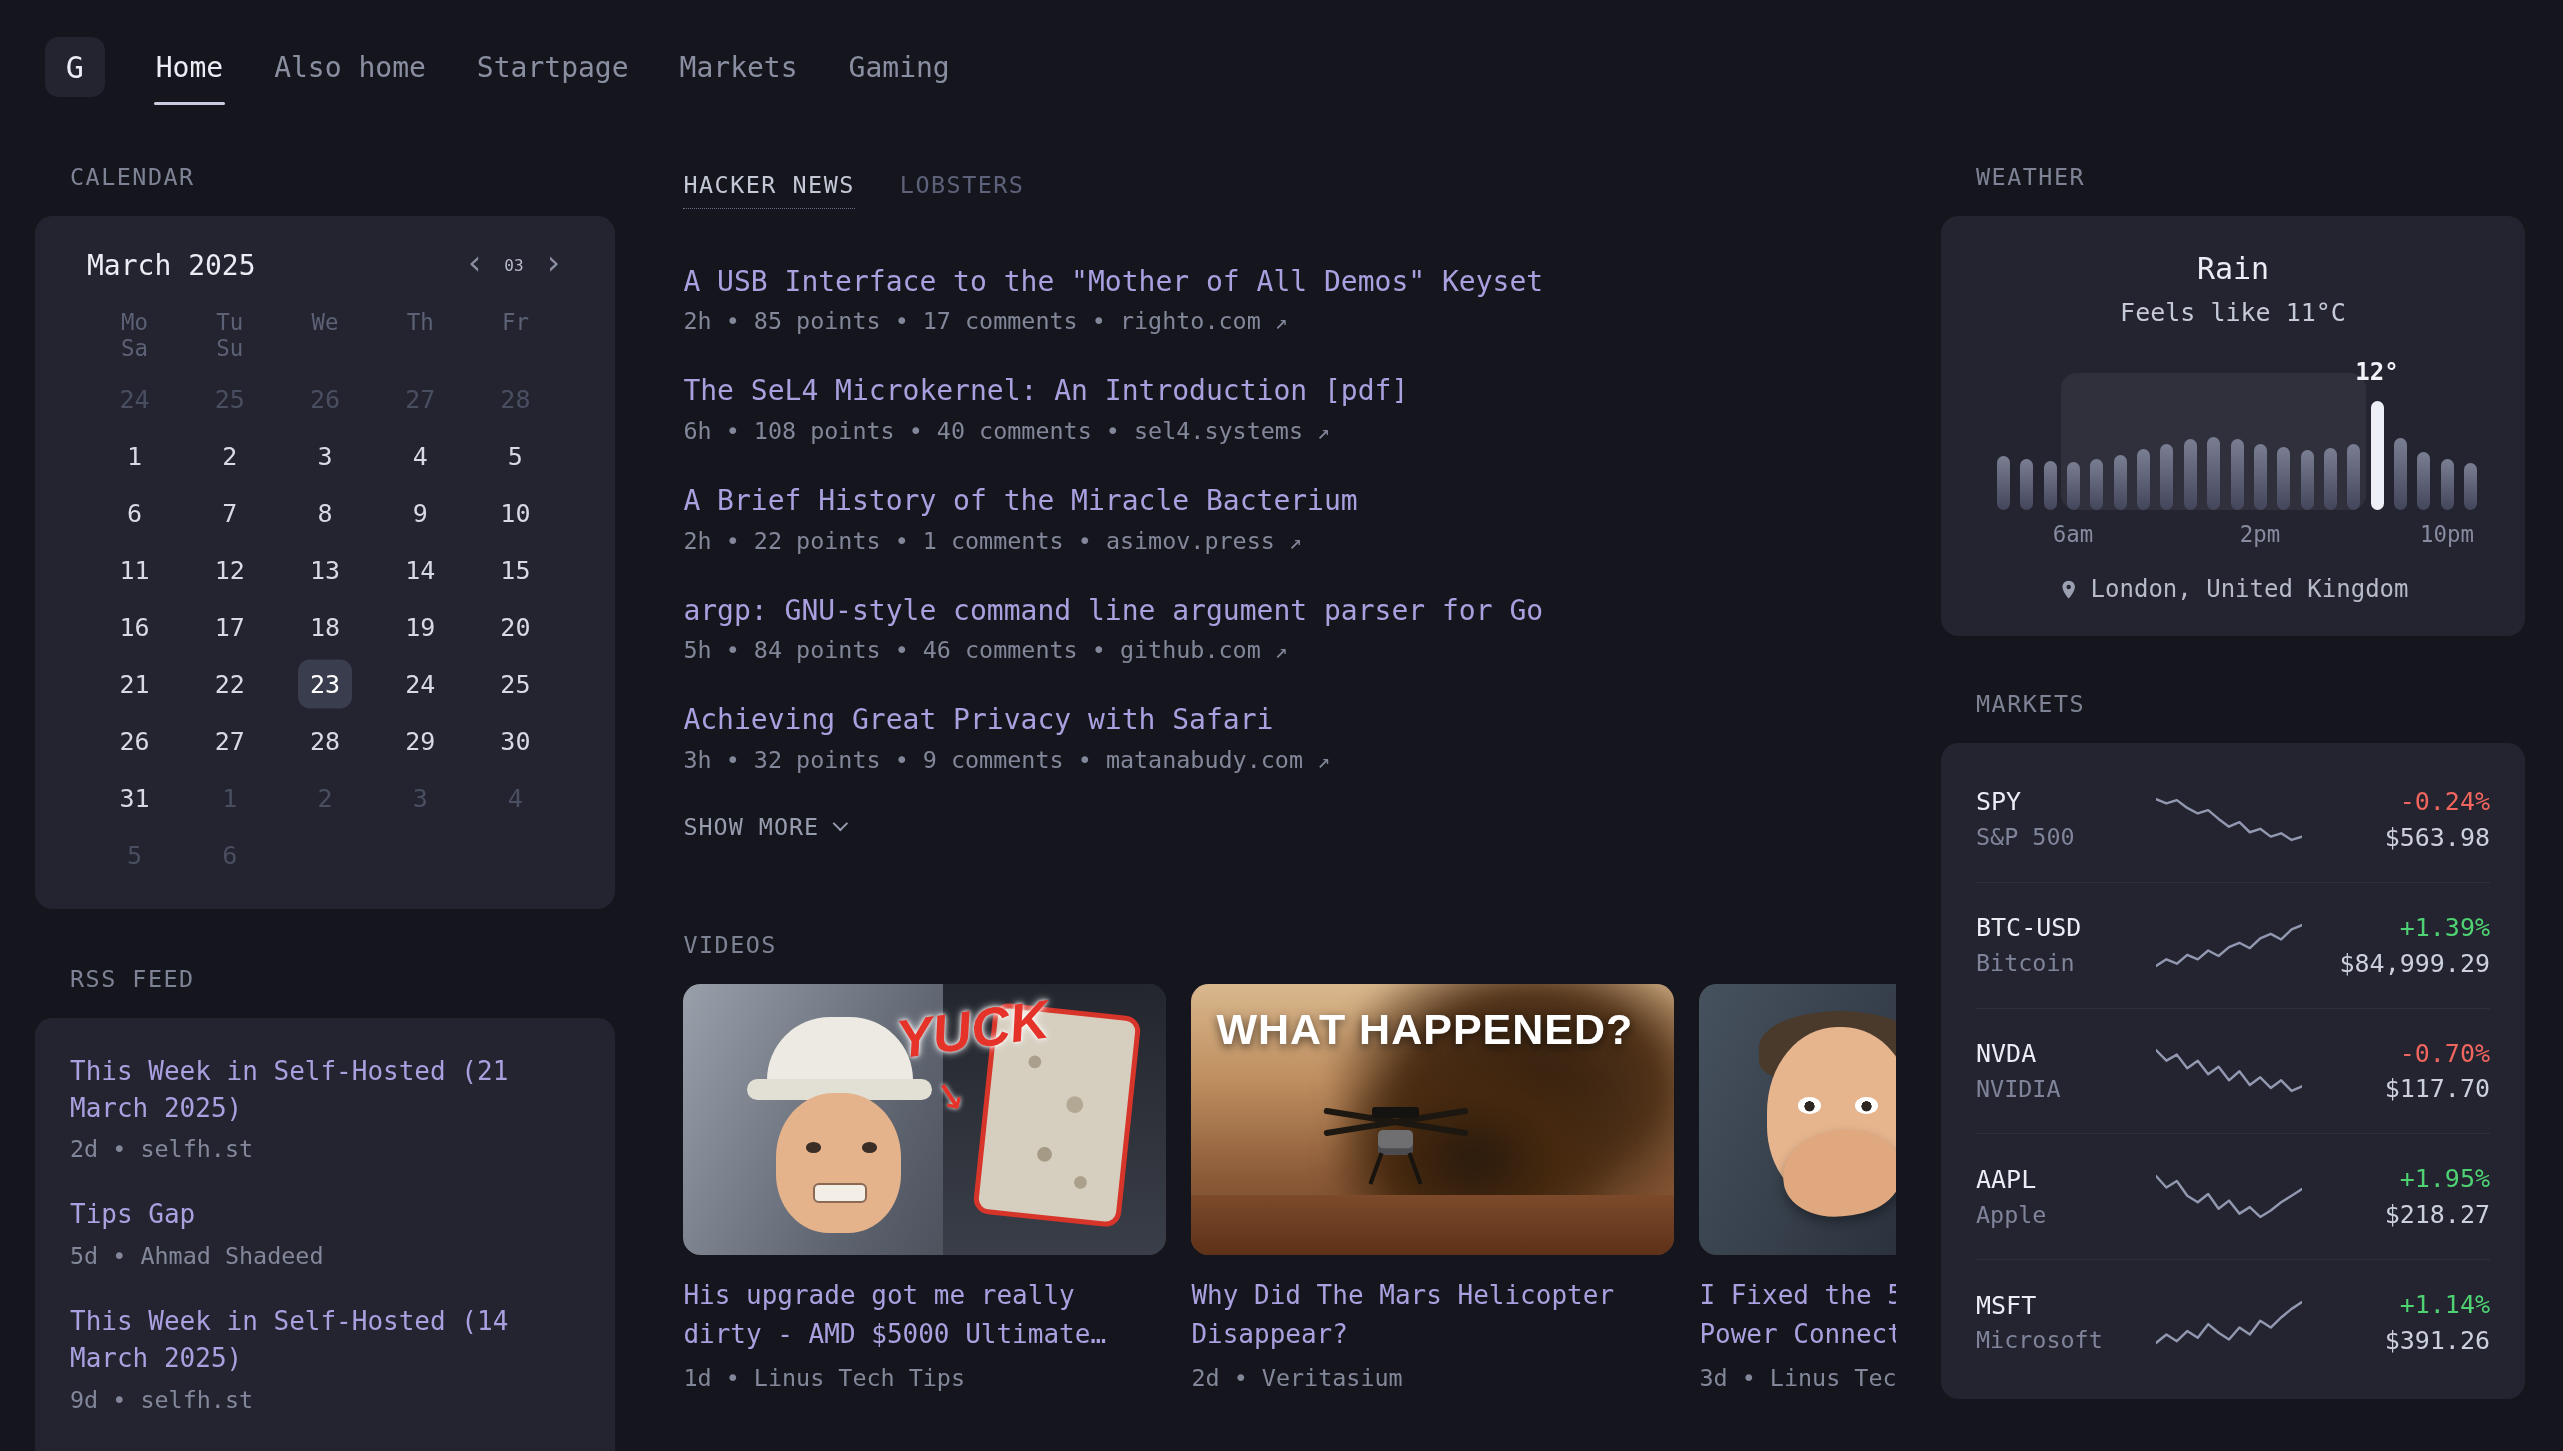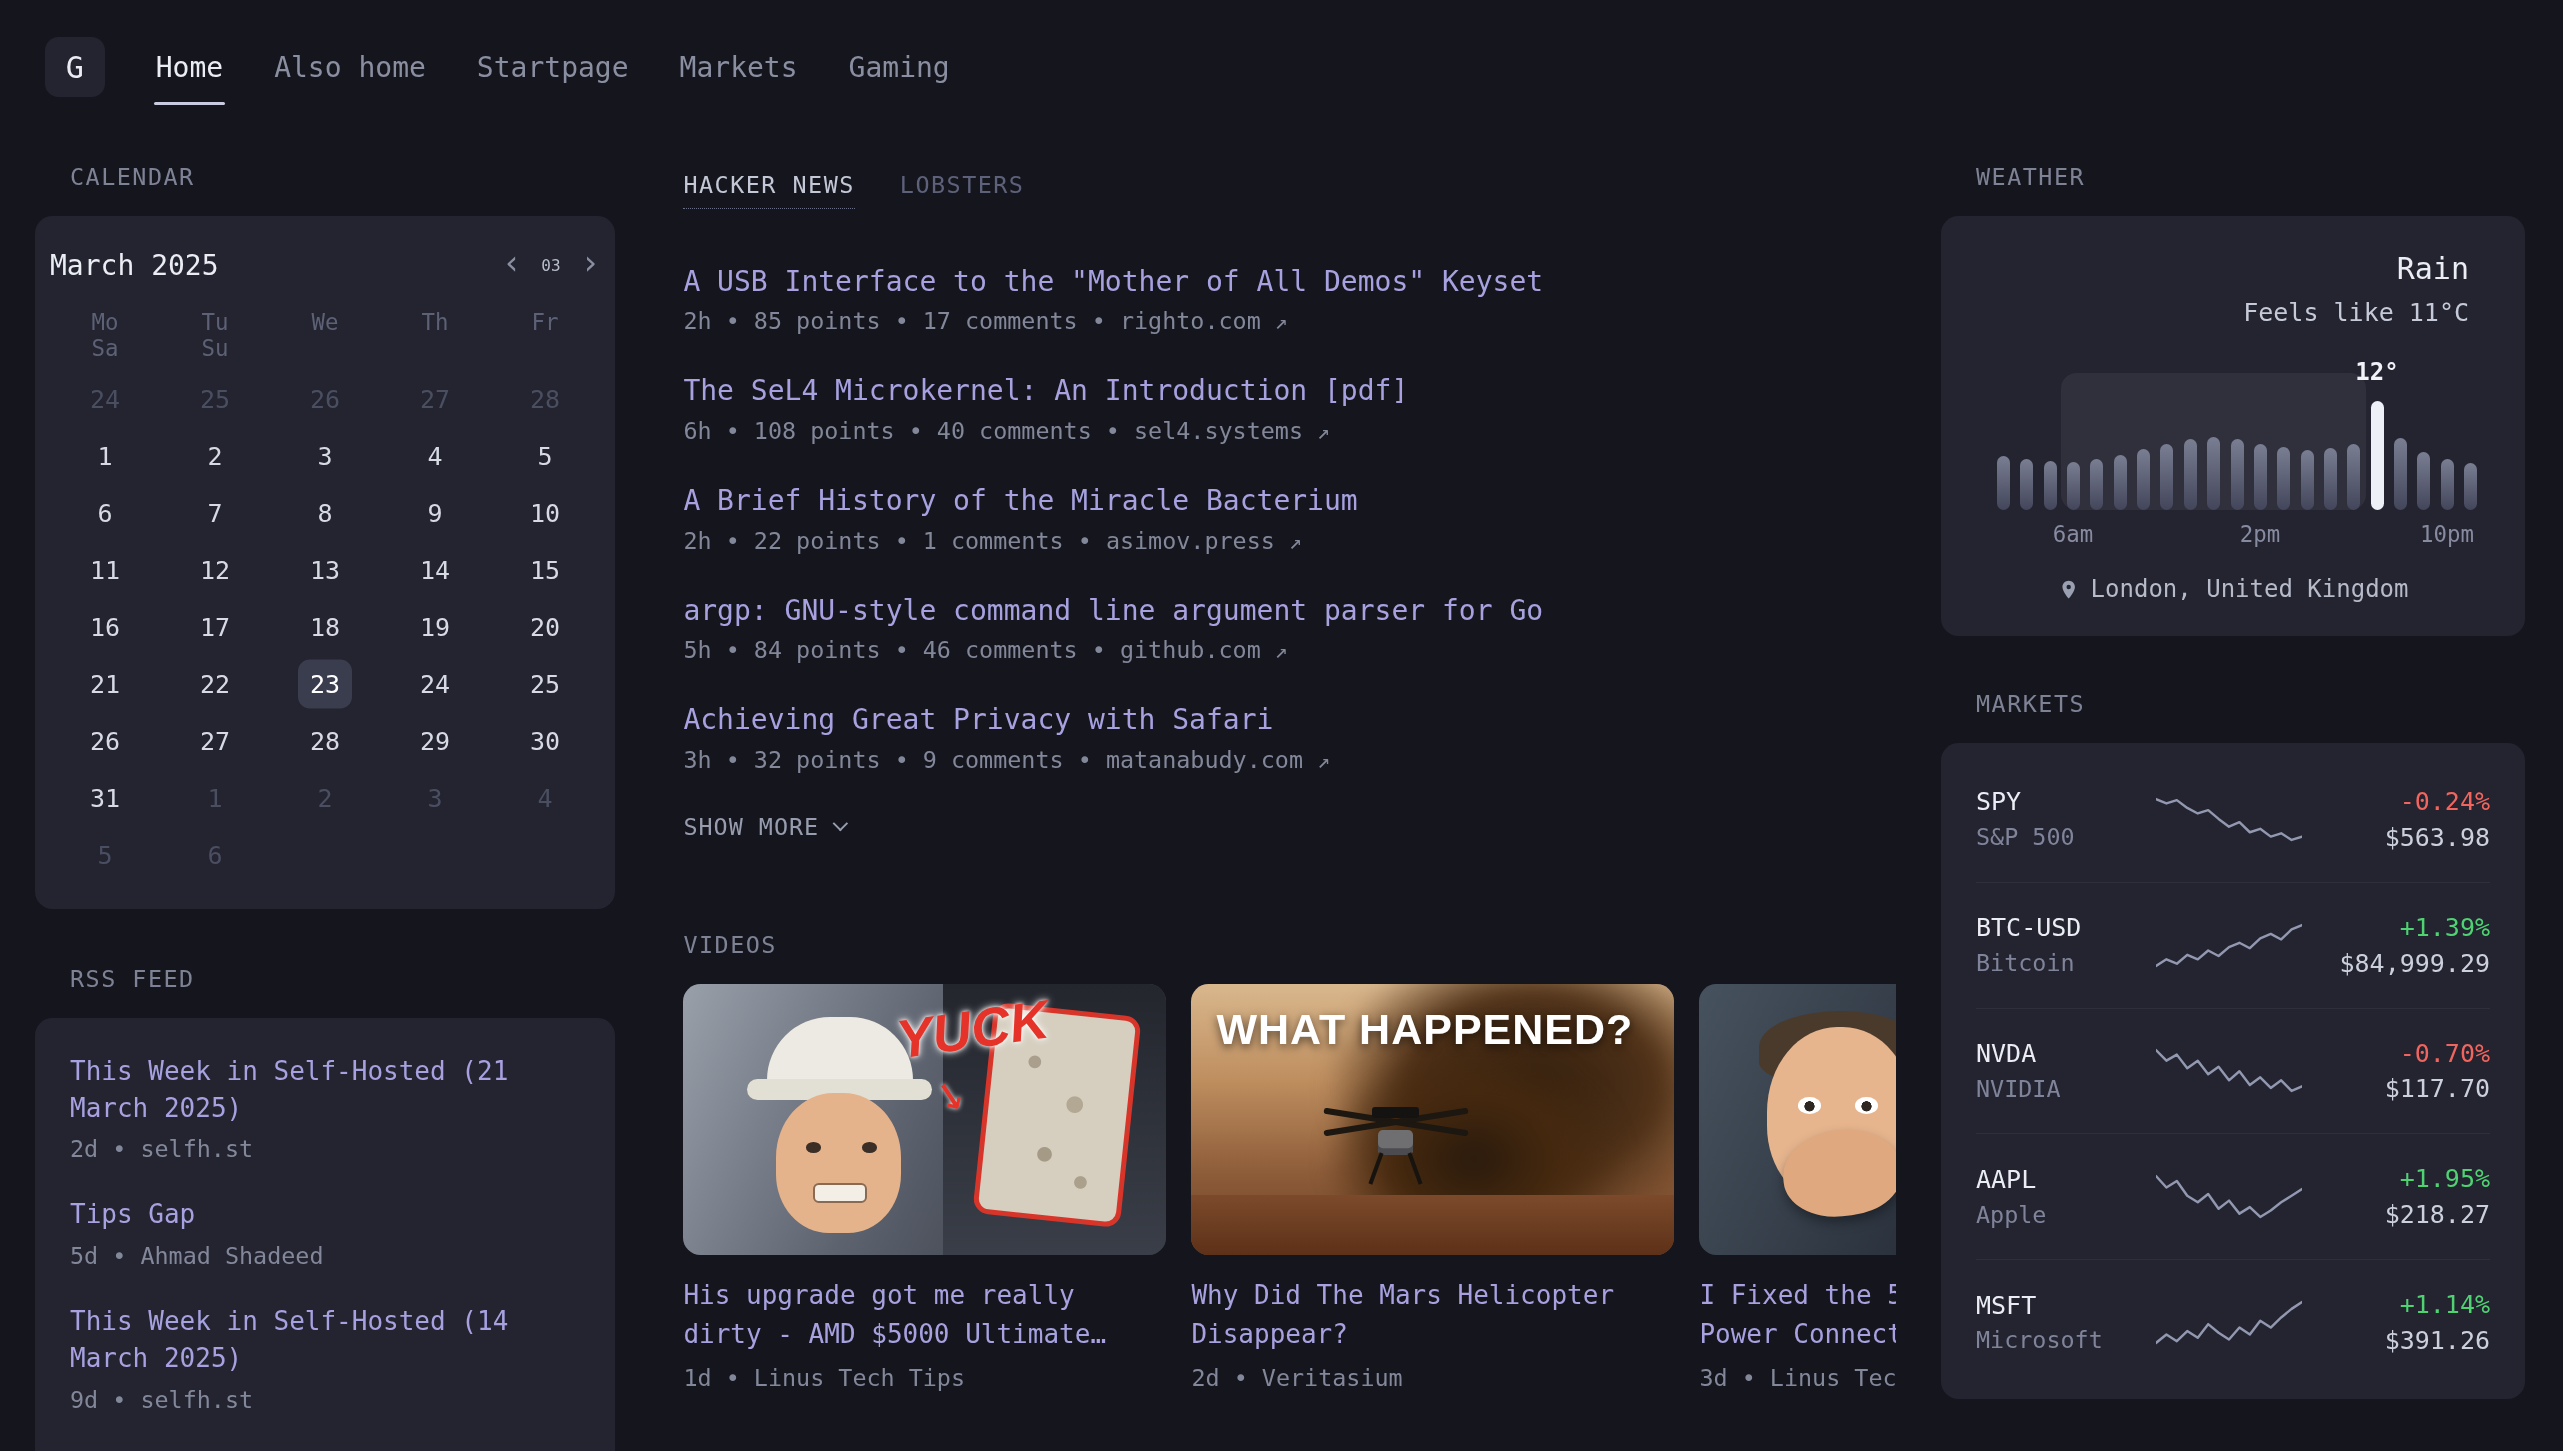--- a/index.html
+++ b/index.html
@@ -24,21 +24,21 @@
   
   .grid{display:grid;grid-template-columns:580px 1236px 584px;column-gap:45px;align-items:start;margin-top:29px}
   .col-mid{padding-left:23.4px;overflow:hidden}
   .widget{margin-bottom:56px}
   .col-right .widget{margin-bottom:54px}
   .section-label{font-size:23.4px;letter-spacing:1.5px;color:#7e8295;margin-bottom:25px}
   .section-label.pad{margin-left:35px}
   .card{background:var(--card,#232430);border-radius:17.5px}
 
   
-  .cal-card{padding:33px 15px 25px}
+  .cal-card{padding:33px 52px 25px}
   .cal-head{display:flex;justify-content:space-between;align-items:center}
   .cal-title{font-size:28px;color:var(--bright,#ebedf4)}
   .cal-ctrl{display:flex;align-items:center;gap:19.5px}
   .cal-chev{font-size:33px;line-height:1;color:#8a8ea1;cursor:pointer;position:relative;top:-2.9px}
   .cal-mnum{font-size:16px;color:#b9bdcc}
   .cal-grid{display:grid;grid-template-columns:repeat(5,1fr)}
   .cal-wds{margin-top:27px}
   .cal-wd{font-size:22.4px;color:#5d6176;text-align:center}
   .cal-days{margin-top:9.7px}
   .cal-day{height:57px;display:flex;align-items:center;justify-content:center;font-size:25px;color:var(--text,#d7dae3)}
@@ -113,21 +113,21 @@
   
   .thumb-fix{background:linear-gradient(115deg,#46525e 0%,#2a313c 55%,#161a21 100%)}
   .f-hair{position:absolute;left:60px;top:27px;width:162px;height:72px;background:#4a3a2c;border-radius:50% 50% 30% 30%}
   .f-head{position:absolute;left:68px;top:43px;width:146px;height:177px;background:#e6b58e;border-radius:48% 48% 44% 44%}
   .f-eye{position:absolute;top:113px;width:22.4px;height:16.5px;border-radius:50%;background:radial-gradient(circle at 50% 55%,#2e2620 33%,#fff 36%)}
   .f-eye.l{left:99px}.f-eye.r{left:156px}
   .f-hand{position:absolute;left:84px;top:146px;width:119px;height:86px;background:#dfa87f;border-radius:50% 50% 46% 46%;
     transform:rotate(-6deg);box-shadow:0 5.8px 11.7px rgba(0,0,0,.35)}
 
   
-  .wx-card{padding:35px 56px 33px;text-align:right}
+  .wx-card{padding:35px 56px 33px;text-align:center}
   .wx-cond{font-size:30px;color:var(--bright,#ebedf4)}
   .wx-feels{font-size:25px;color:#c6cad8;margin-top:11.7px}
   .wx-chart{position:relative;width:480px;height:148px;margin:35px auto 0}
   .wx-hl{position:absolute;top:11.7px;bottom:0;background:var(--daylight,rgba(255,255,255,0.055));border-radius:15.6px}
   .wx-bar{position:absolute;bottom:0;width:12.7px;border-radius:6.8px;background:linear-gradient(180deg,#7a7e93,#43465a)}
   .wx-bar.now{background:#eef0f7}
   .wx-temp{position:absolute;top:-3.9px;transform:translateX(-50%);font-size:24px;font-weight:bold;color:#f2f3f8}
   .wx-times{position:relative;width:480px;height:27px;margin:11.7px auto 0}
   .wx-time{position:absolute;transform:translateX(-50%);font-size:22.4px;color:#878ba0}
   .wx-loc{display:flex;align-items:center;justify-content:center;gap:11.7px;margin-top:27px;font-size:24px;color:#b6bac9}

